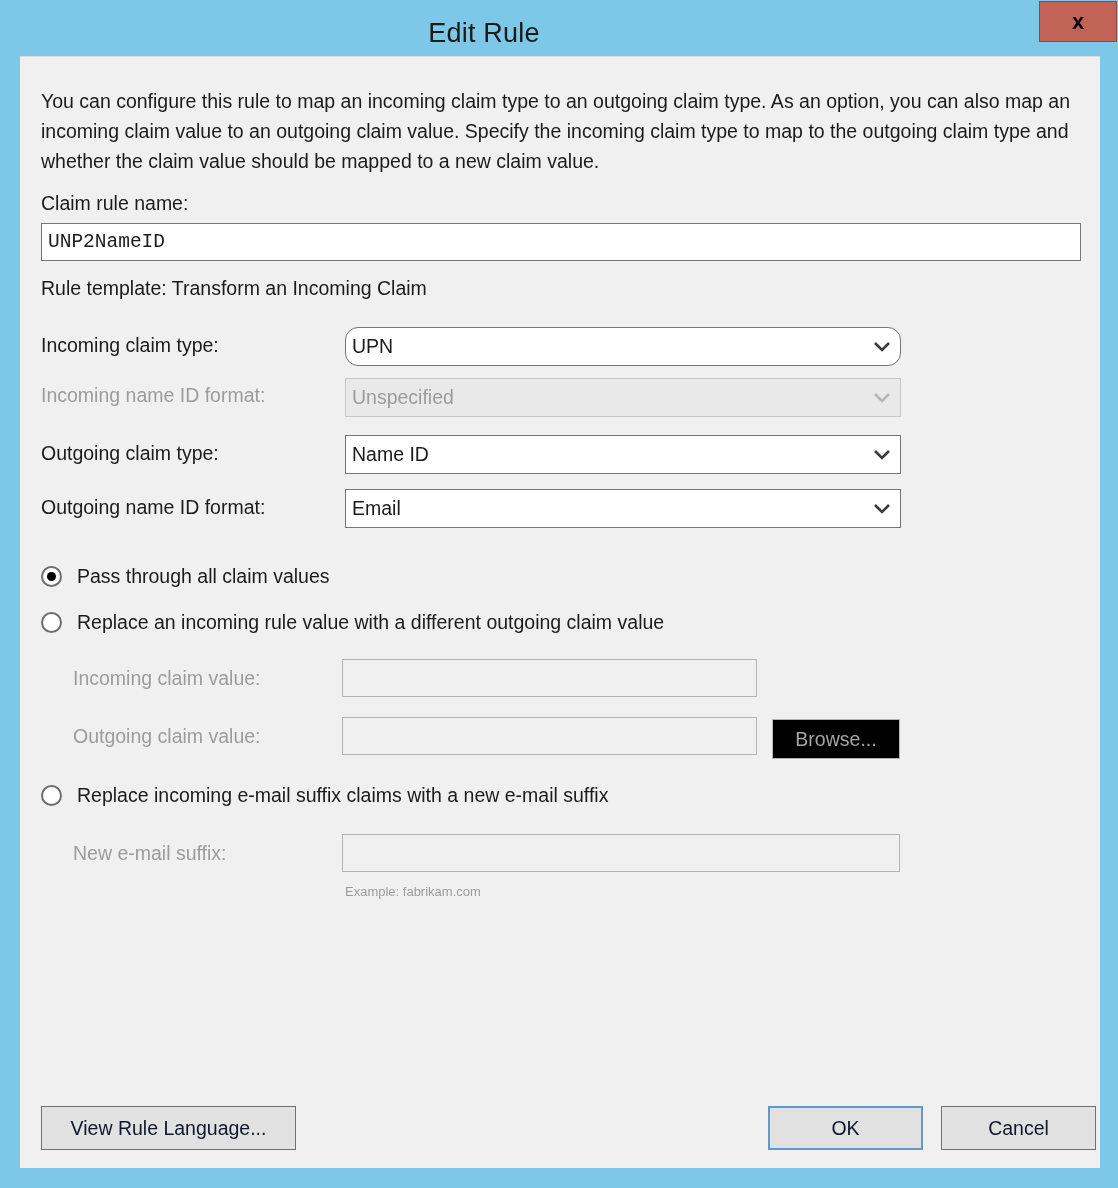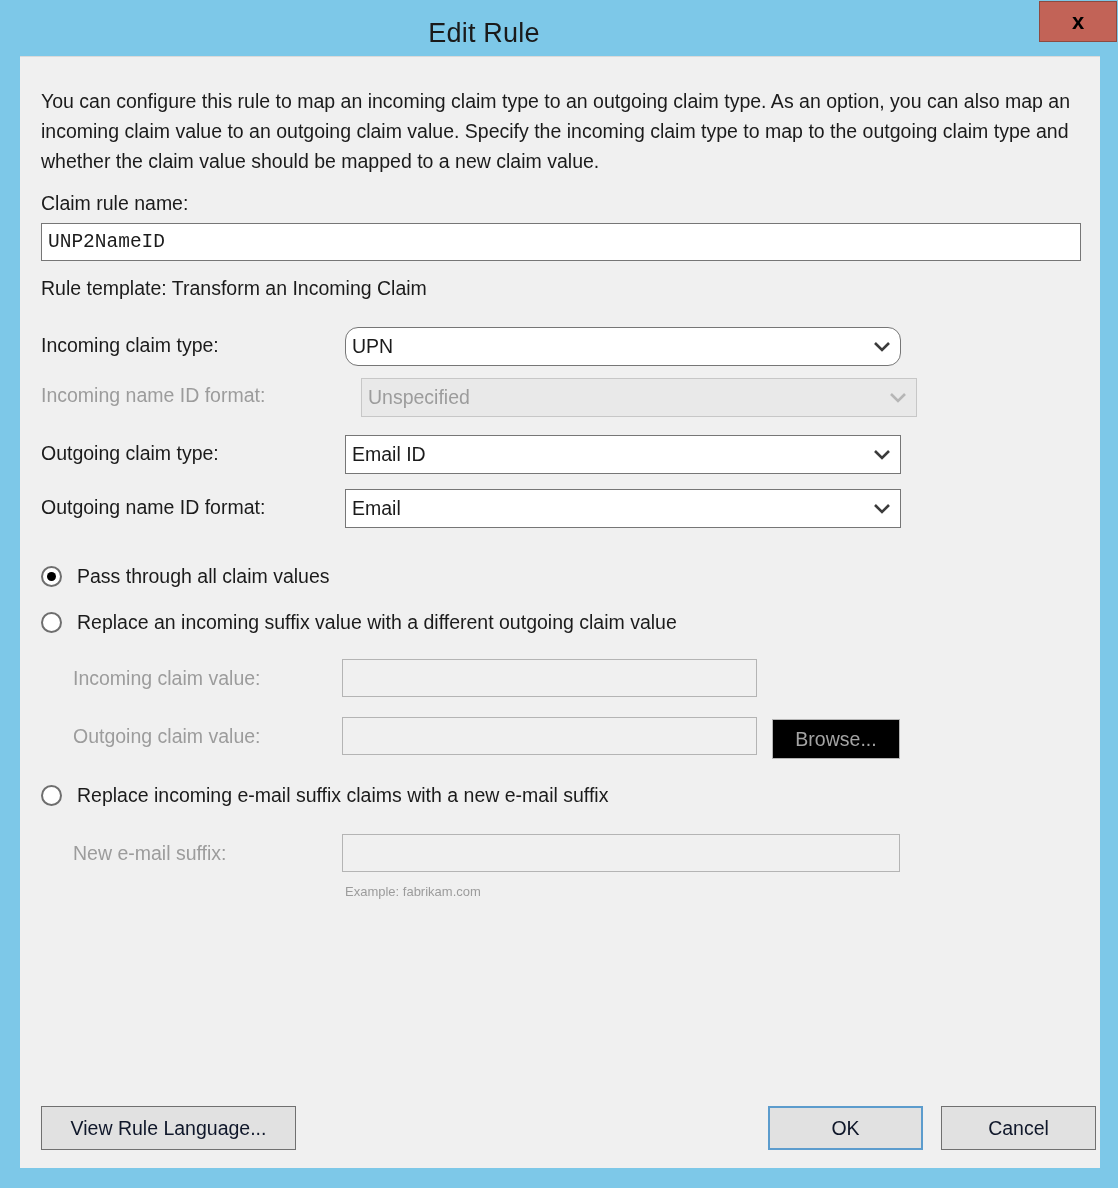--- a/index.html
+++ b/index.html
@@ -129,21 +129,20 @@
   .combo .chev {
     width: 36px;
     display: flex;
     align-items: center;
     justify-content: center;
   }
   .combo .chev svg { display: block; }
   .combo.disabled {
     background: #e9e9e9;
     border: 1px solid #c7c7c7;
-    margin-left: 16px;
   }
   .combo.disabled .combo-value { color: #9c9c9c; }
 
   
   .radio-row {
     position: absolute;
     display: flex;
     align-items: center;
     cursor: pointer;
   }
@@ -236,21 +235,21 @@
       <span class="combo-value">Unspecified</span>
       <span class="chev">
         <svg width="18" height="12" viewBox="0 0 18 12">
             <path d="M2 2 L9 9 L16 2" stroke="#b6b6b6" stroke-width="2.6" fill="none"></path>
           </svg>
       </span>
     </div>
 
     <div class="label" style="left:21px; top:385px;">Outgoing claim type:</div>
     <div class="combo" style="left:325px; top:378px; width:556px; height:39px;">
-      <span class="combo-value">Email ID</span>
+      <span class="combo-value">Name ID</span>
       <span class="chev">
         <svg width="18" height="12" viewBox="0 0 18 12">
             <path d="M2 2 L9 9 L16 2" stroke="#3b3b3b" stroke-width="2.6" fill="none"></path>
           </svg>
       </span>
     </div>
 
     <div class="label" style="left:21px; top:439px;">Outgoing name ID format:</div>
     <div class="combo" style="left:325px; top:432px; width:556px; height:39px;">
       <span class="combo-value">Email</span>
@@ -261,21 +260,21 @@
       </span>
     </div>
 
     <div class="radio-row" style="left:21px; top:508px;">
       <span class="radio checked"></span>
       <span class="radio-label">Pass through all claim values</span>
     </div>
 
     <div class="radio-row" style="left:21px; top:554px;">
       <span class="radio"></span>
-      <span class="radio-label">Replace an incoming suffix value with a different outgoing claim value</span>
+      <span class="radio-label">Replace an incoming rule value with a different outgoing claim value</span>
     </div>
 
     <div class="label disabled" style="left:53px; top:610px;">Incoming claim value:</div>
     <div class="textbox disabled" style="left:322px; top:602px; width:415px; height:38px;"></div>
 
     <div class="label disabled" style="left:53px; top:668px;">Outgoing claim value:</div>
     <div class="textbox disabled" style="left:322px; top:660px; width:415px; height:38px;"></div>
     <div class="button disabled" style="left:752px; top:662px; width:128px; height:40px;">Browse...</div>
 
     <div class="radio-row" style="left:21px; top:727px;">

